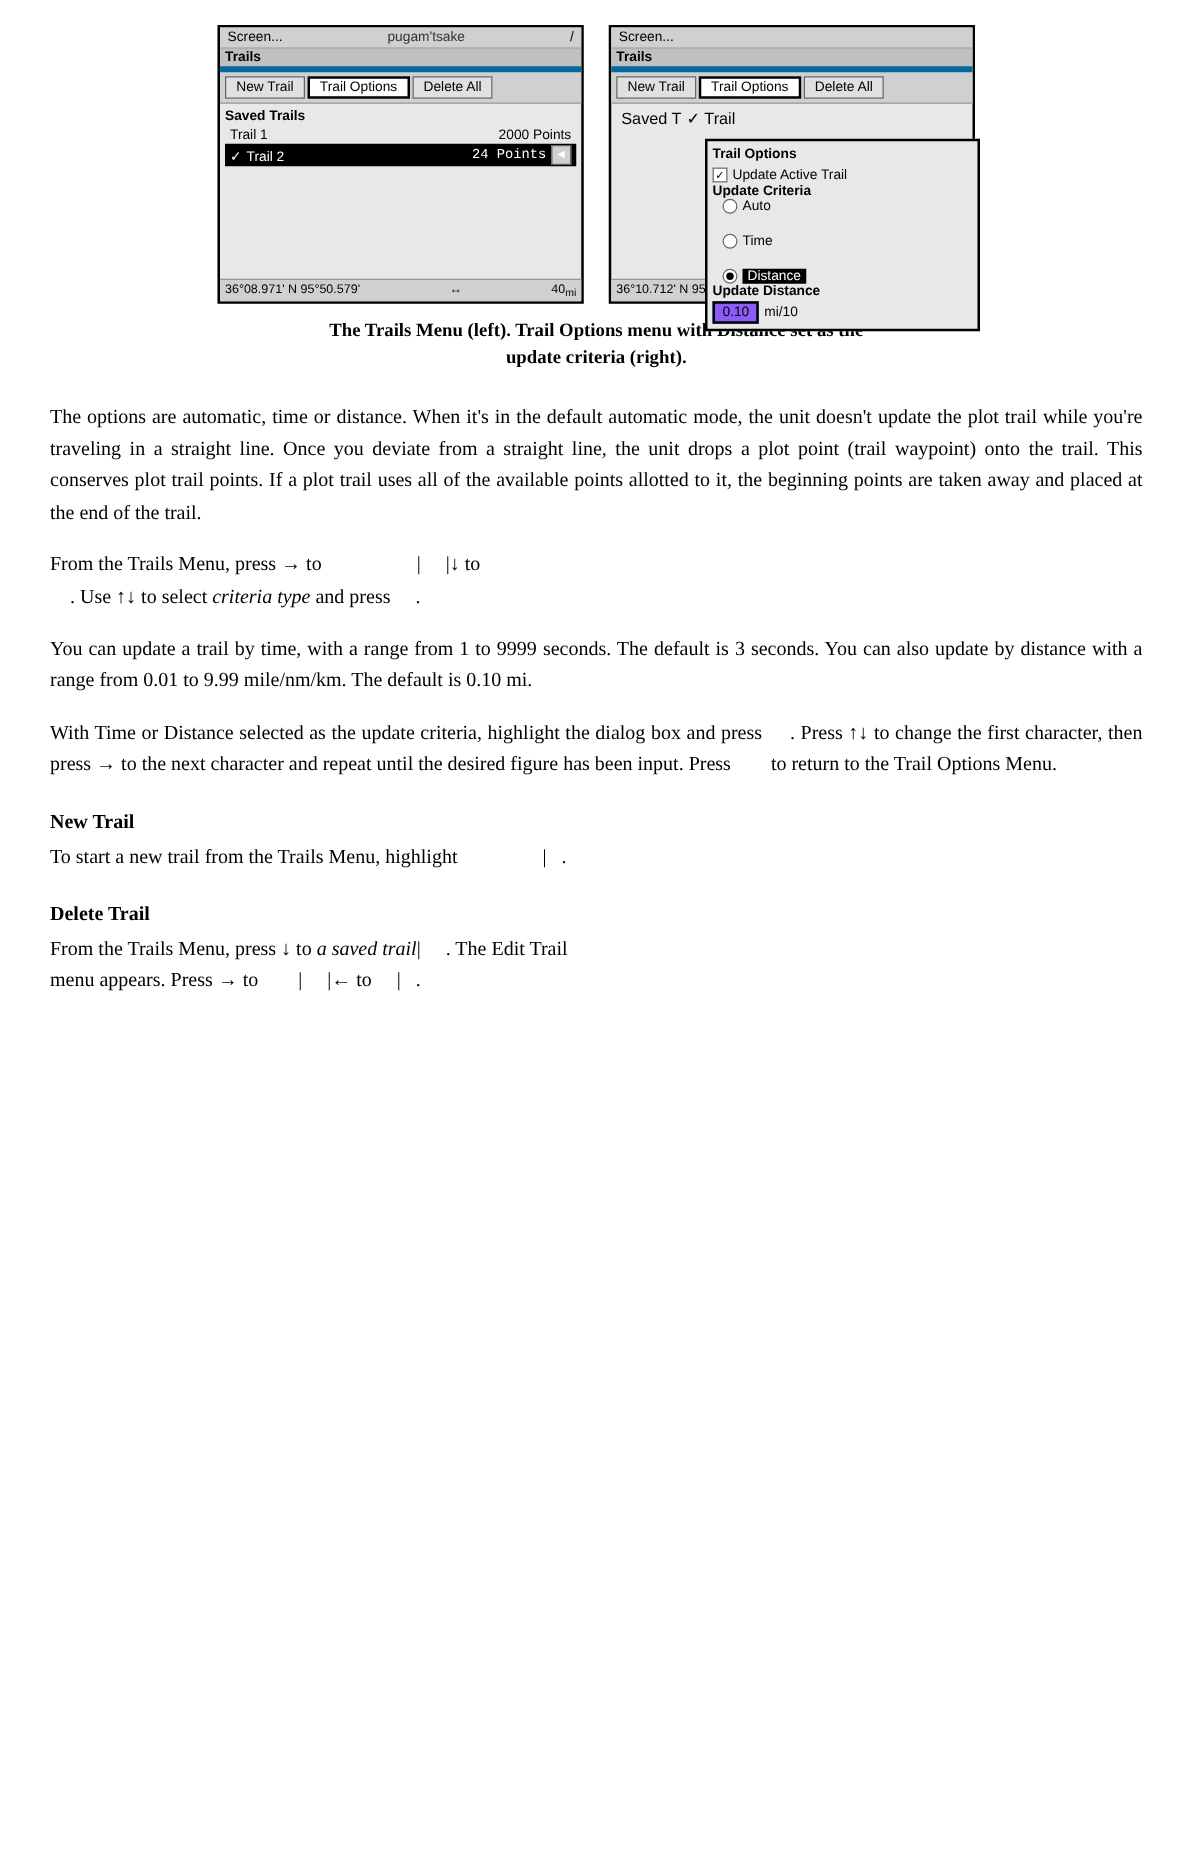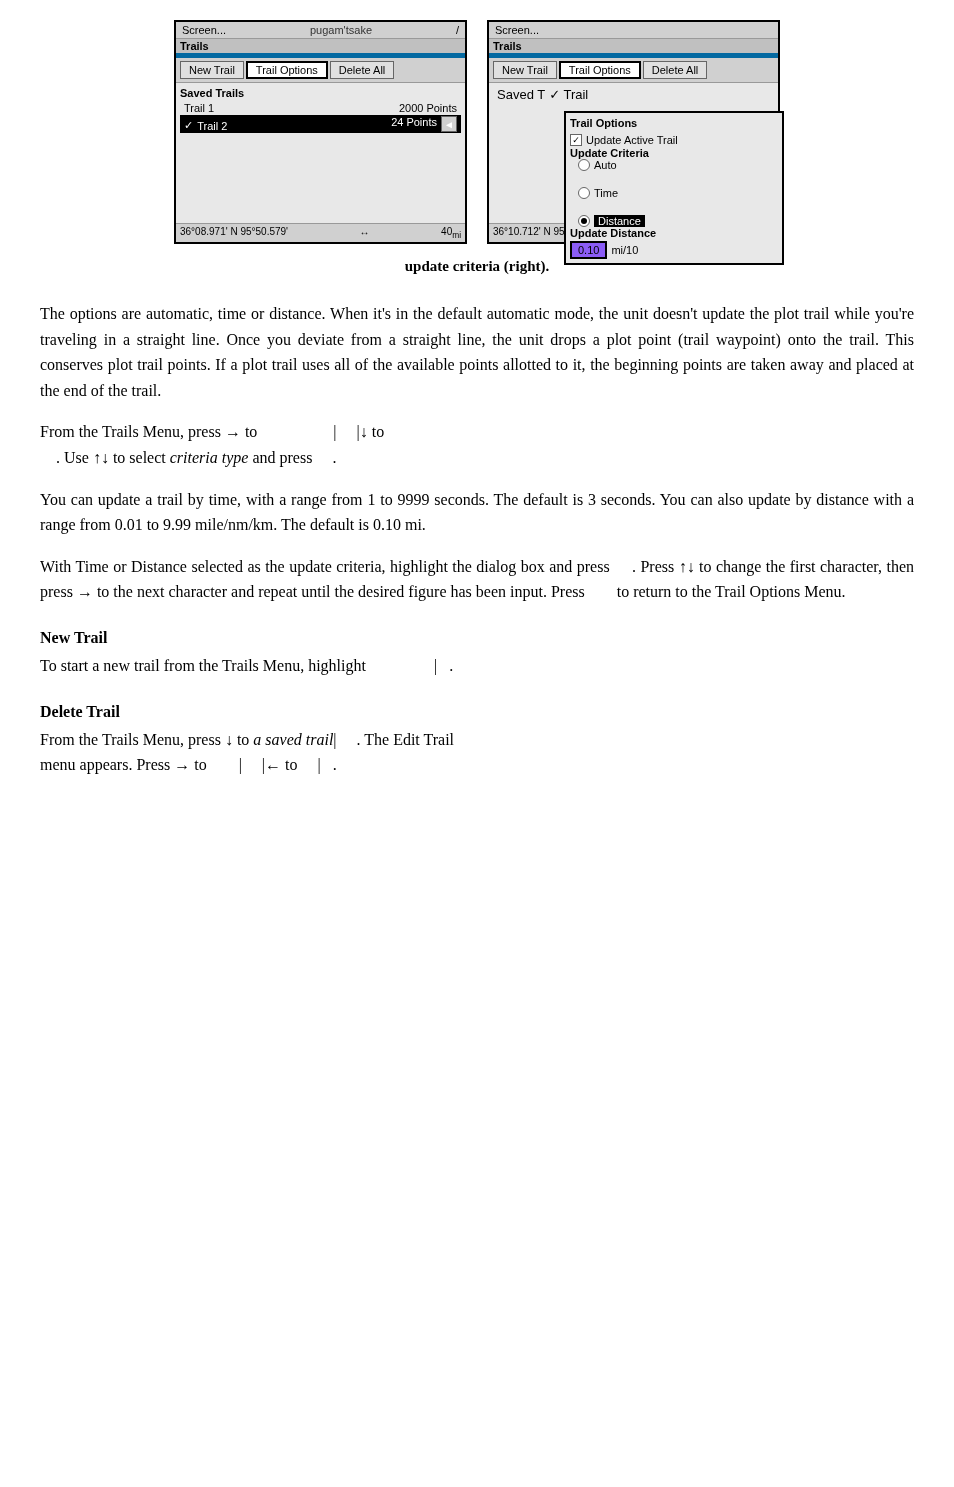--- a/index.html
+++ b/index.html
@@ -267,21 +267,21 @@
           <div class="trail-row-left">
             <span>Trail 1</span>
           </div>
           <span>2000 Points</span>
         </div>
         <div class="trail-row selected">
           <div class="trail-row-left">
             <span>✓</span>
             <span>Trail 2</span>
           </div>
-          <div style="display:flex; align-items:flex-start; gap:4px;">
+          <div style="display:flex; align-items:center; gap:4px;font-family:Liberation Mono, monospace;">
             <span>24 Points</span>
             <div class="back-btn">◄</div>
           </div>
         </div>
       </div>
     </div>
     <div class="status-bar">
       <span>36°08.971'  N  95°50.579'</span>
       <span>↔</span>
       <span>40<sub>mi</sub></span>
@@ -337,20 +337,21 @@
     <div class="status-bar">
       <span>36°10.712'  N  95°50.579'</span>
       <span>↔</span>
       <span>80<sub>mi</sub></span>
     </div>
   </div>
 
 </div>
 
 <div class="caption">
+  <div>The Trails Menu (left). Trail Options menu with Distance set as the</div>
   <div>update criteria (right).</div>
 </div>
 
 <p class="content-text">
   The options are automatic, time or distance. When it's in the default automatic mode, the unit doesn't update the plot trail while you're traveling in a straight line. Once you deviate from a straight line, the unit drops a plot point (trail waypoint) onto the trail. This conserves plot trail points. If a plot trail uses all of the available points allotted to it, the beginning points are taken away and placed at the end of the trail.
 </p>
 
 <p class="content-text">
   From the Trails Menu, press → to &nbsp;&nbsp;&nbsp;&nbsp;&nbsp;&nbsp;&nbsp;&nbsp;&nbsp;&nbsp;&nbsp;&nbsp;&nbsp;&nbsp;&nbsp;&nbsp;&nbsp;
   | &nbsp;&nbsp;&nbsp;&nbsp;|↓ to<br>

